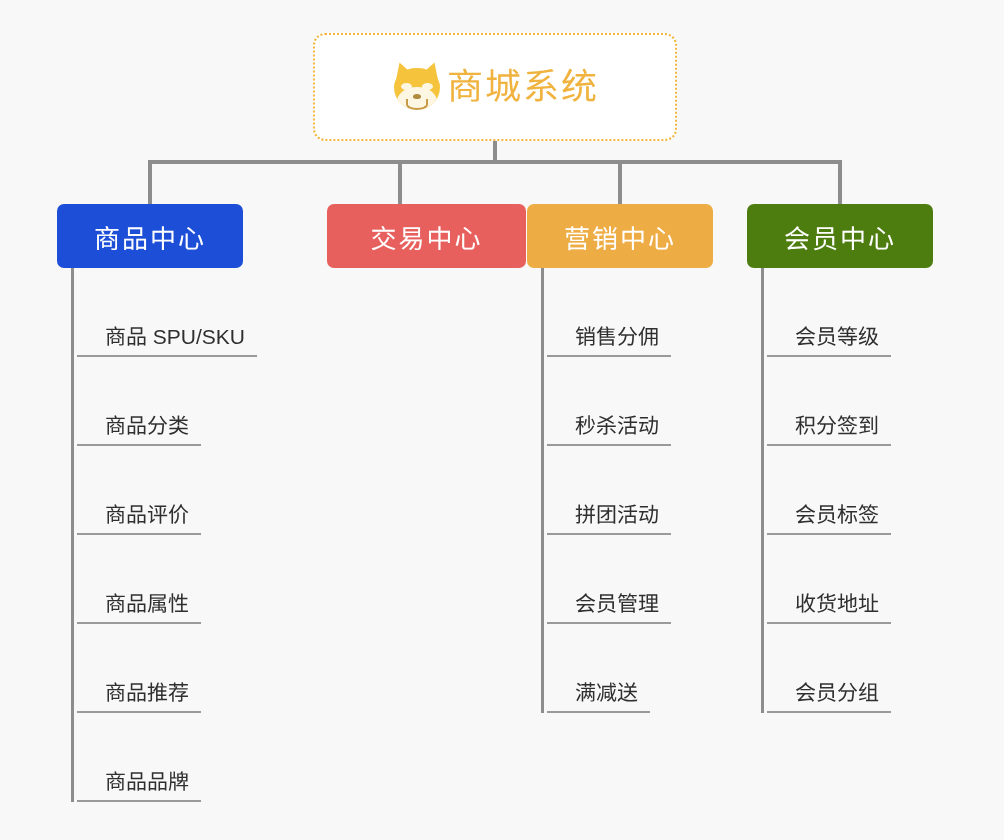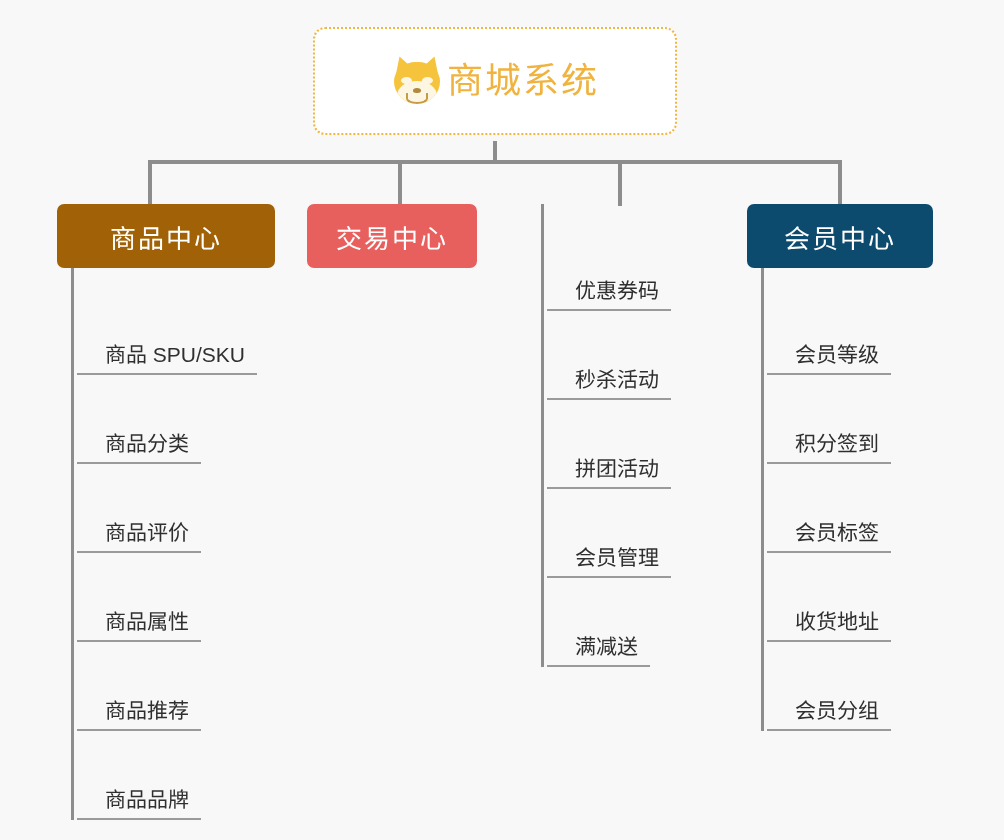--- a/index.html
+++ b/index.html
@@ -18,21 +18,21 @@
   #mindmap {
     position: relative;
     width: 1004px;
     height: 840px;
   }
 
   
   .root-node {
     position: absolute;
     left: 313px;
-    top: 27px;
+    top: 33px;
     width: 364px;
     height: 108px;
     box-sizing: border-box;
     background: #ffffff;
     border: 2px dotted #f2b63c;
     border-radius: 12px;
     display: flex;
     align-items: center;
     justify-content: center;
     gap: 4px;
@@ -138,21 +138,20 @@
     color: #ffffff;
     font-size: 26px;
     letter-spacing: 2px;
     box-sizing: border-box;
   }
 
   
   .leaf-list {
     position: relative;
     margin-top: 0;
-    padding-top: 18px;
     padding-left: 3px;
     border-left: 3px solid #8d8d8d;
     margin-left: 14px;
   }
   .leaf {
     position: relative;
     height: 89px;
     box-sizing: border-box;
     display: flex;
     align-items: flex-end;
@@ -188,21 +187,21 @@
   </div>
 
   <div class="conn conn-v" style="left:493px; top:141px; height:21px;"></div>
   <div class="conn conn-h" style="left:148px; top:160px; width:694px;"></div>
   <div class="conn conn-v" style="left:148px; top:160px; height:46px;"></div>
   <div class="conn conn-v" style="left:398px; top:160px; height:46px;"></div>
   <div class="conn conn-v" style="left:618px; top:160px; height:46px;"></div>
   <div class="conn conn-v" style="left:838px; top:160px; height:46px;"></div>
 
   <div class="branch" style="left:57px; width:186px;">
-    <div class="branch-header" style="background:#a16207; width:218px;">
+    <div class="branch-header" style="background:#1d4ed8; width:186px;">
       <span>商品中心</span>
     </div>
     <div class="leaf-list">
       <div class="leaf">
           <span class="leaf-label">商品 SPU/SKU</span>
         </div>
       <div class="leaf">
           <span class="leaf-label">商品分类</span>
         </div>
       <div class="leaf">
@@ -214,47 +213,50 @@
       <div class="leaf">
           <span class="leaf-label">商品推荐</span>
         </div>
       <div class="leaf">
           <span class="leaf-label">商品品牌</span>
         </div>
     </div>
   </div>
 
   <div class="branch" style="left:307px; width:186px;">
-    <div class="branch-header" style="background:#e8605e; width:170px;">
+    <div class="branch-header" style="background:#e8605e; width:199px;margin-left:20px;">
       <span>交易中心</span>
     </div>
   </div>
 
   <div class="branch" style="left:527px; width:186px;">
+    <div class="branch-header" style="background:#eeac44; width:186px;">
+      <span>营销中心</span>
+    </div>
     <div class="leaf-list">
       <div class="leaf">
-          <span class="leaf-label">优惠券码</span>
+          <span class="leaf-label">销售分佣</span>
         </div>
       <div class="leaf">
           <span class="leaf-label">秒杀活动</span>
         </div>
       <div class="leaf">
           <span class="leaf-label">拼团活动</span>
         </div>
       <div class="leaf">
           <span class="leaf-label">会员管理</span>
         </div>
       <div class="leaf">
           <span class="leaf-label">满减送</span>
         </div>
     </div>
   </div>
 
   <div class="branch" style="left:747px; width:186px;">
-    <div class="branch-header" style="background:#0c4a6e; width:186px;">
+    <div class="branch-header" style="background:#4d7c0f; width:186px;">
       <span>会员中心</span>
     </div>
     <div class="leaf-list">
       <div class="leaf">
           <span class="leaf-label">会员等级</span>
         </div>
       <div class="leaf">
           <span class="leaf-label">积分签到</span>
         </div>
       <div class="leaf">

